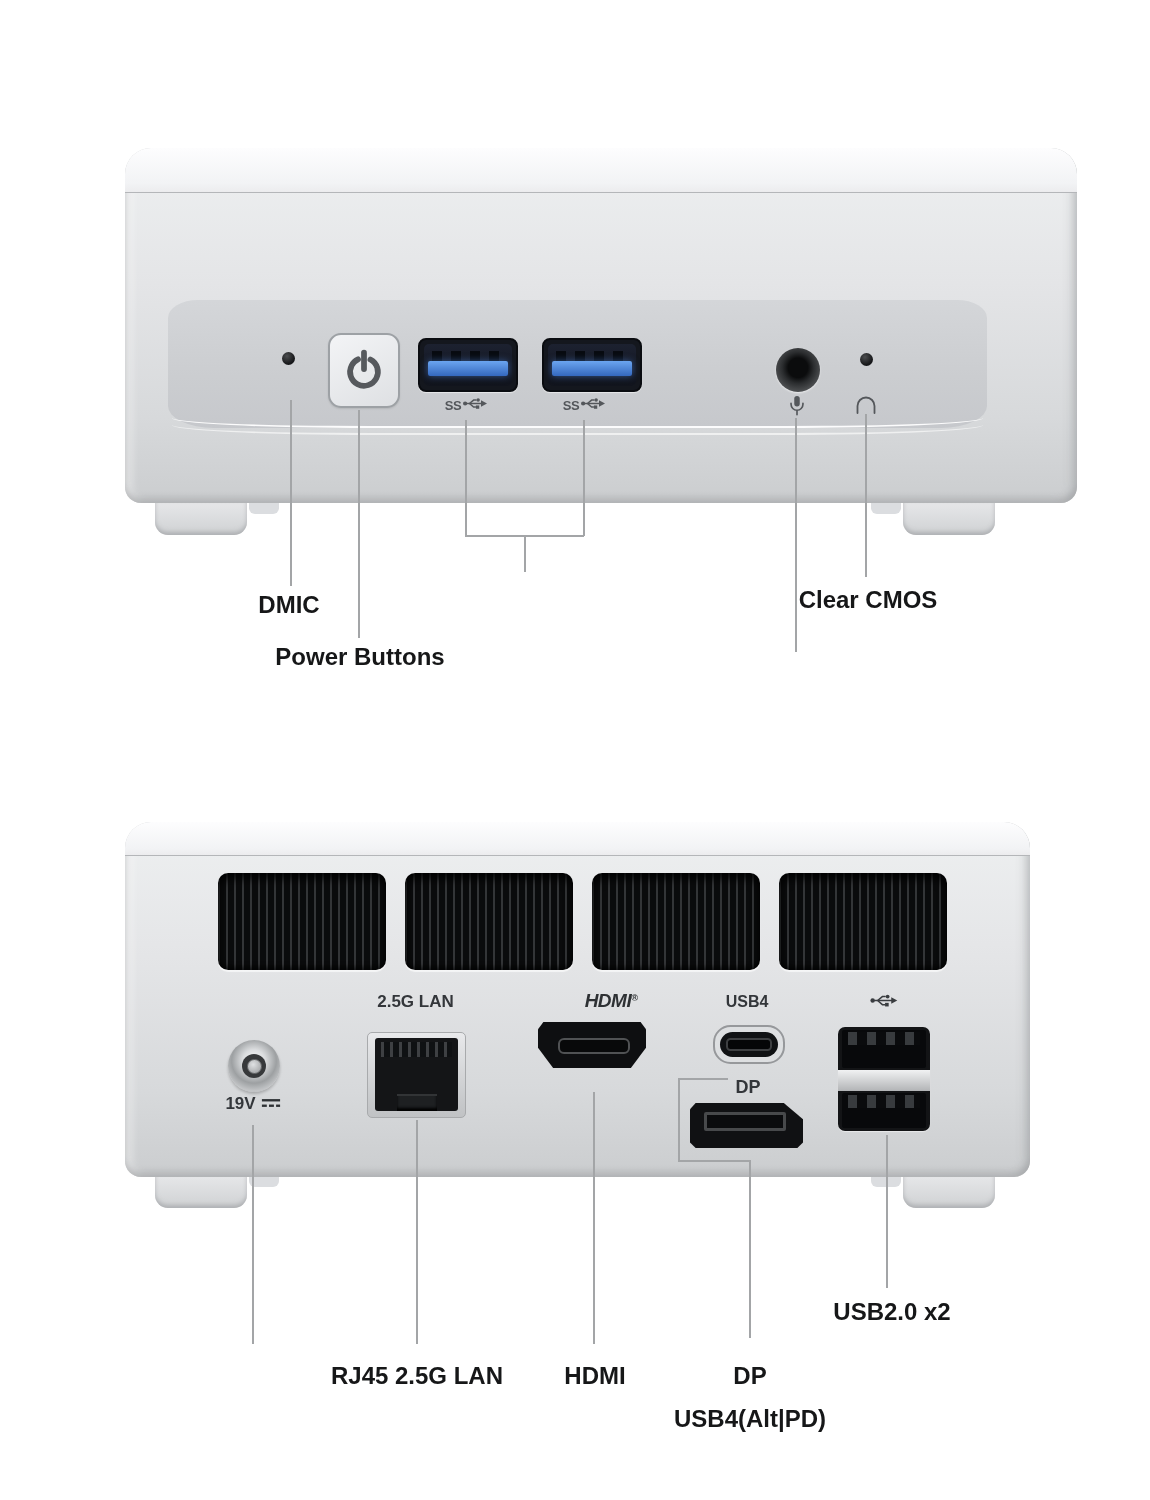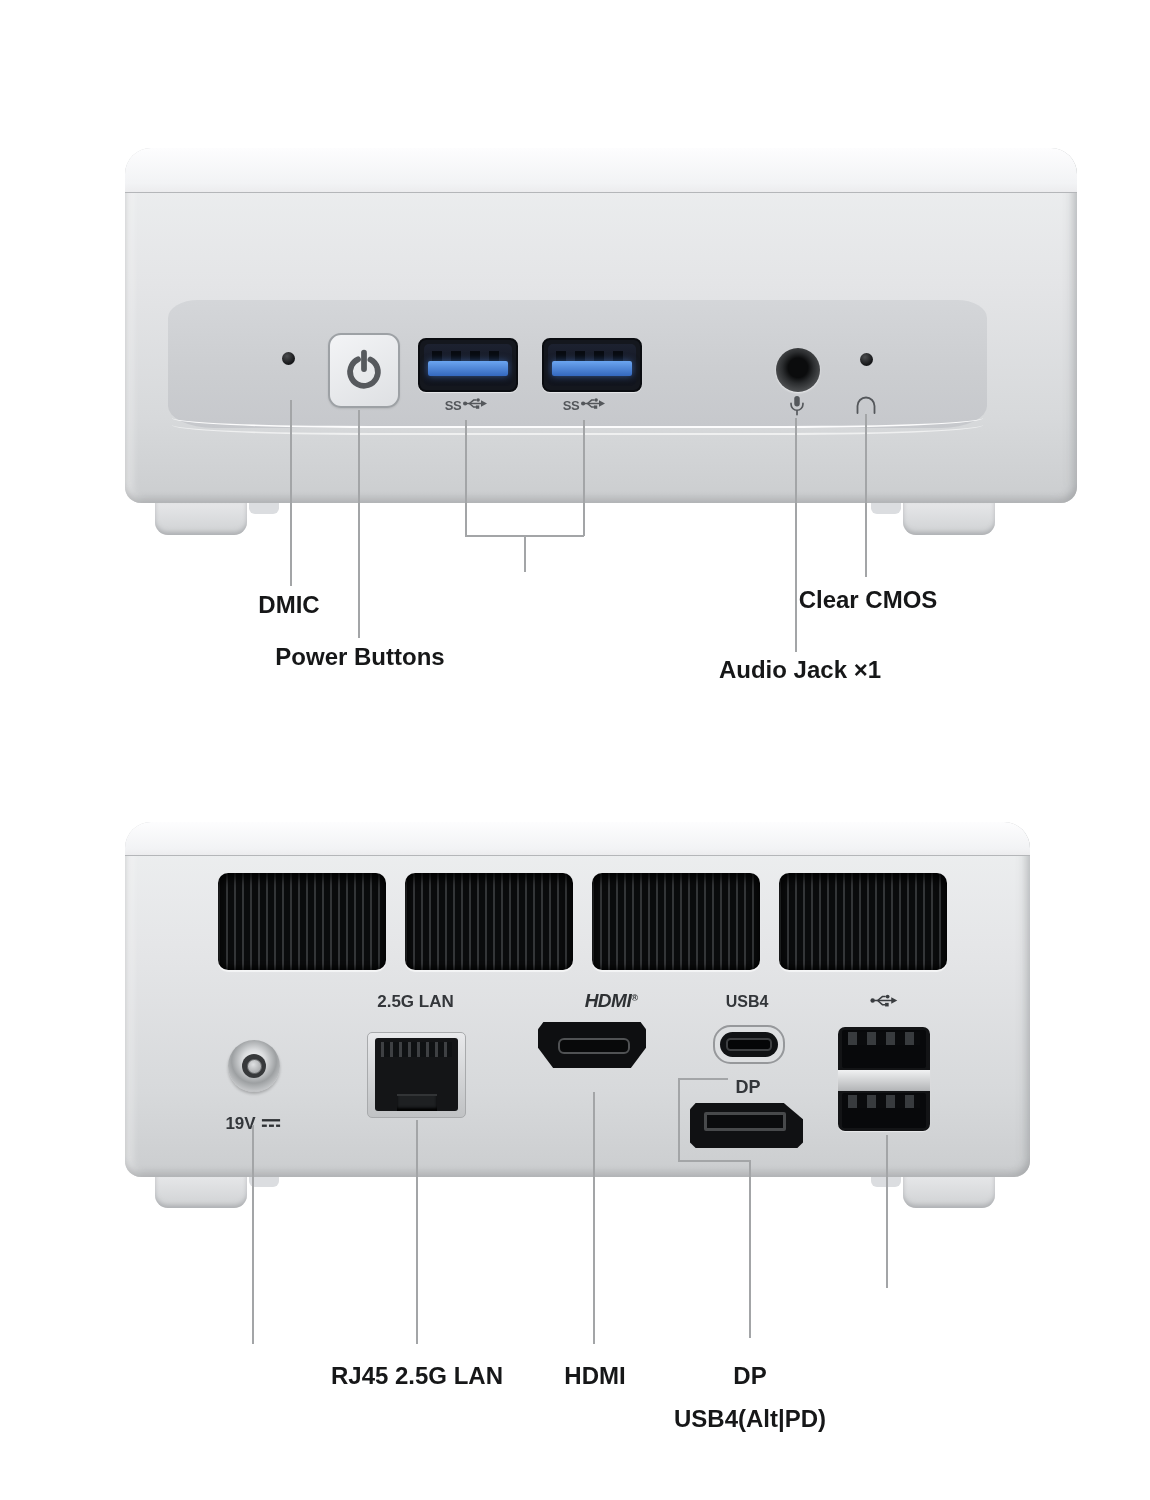--- a/index.html
+++ b/index.html
@@ -183,21 +183,20 @@
     <div class="callout-v" style="left:358px;top:410px;height:228px;"></div>
     <div class="callout-v" style="left:465px;top:420px;height:116px;"></div>
     <div class="callout-v" style="left:583px;top:420px;height:116px;"></div>
     <div class="callout-h" style="left:465px;top:535px;width:119px;"></div>
     <div class="callout-v" style="left:524px;top:535px;height:37px;"></div>
     <div class="callout-v" style="left:795px;top:418px;height:234px;"></div>
     <div class="callout-v" style="left:865px;top:414px;height:163px;"></div>
 
     <div class="label" style="left:164px;top:589px;">DMIC</div>
     <div class="label" style="left:235px;top:641px;">Power Buttons</div>
-    <div class="label" style="left:675px;top:654px;">Audio Jack ×1</div>
     <div class="label" style="left:743px;top:584px;">Clear CMOS</div>
   </section>
 
   <section class="abs" style="left:0;top:760px;right:0;height:740px;">
 
     <div class="foot" style="left:155px;top:416px;"></div>
     <div class="foot-tab" style="left:249px;top:416px;"></div>
     <div class="foot" style="left:903px;top:416px;"></div>
     <div class="foot-tab" style="left:871px;top:416px;"></div>
 
@@ -207,21 +206,21 @@
       <div class="vent" style="left:93px;"></div>
       <div class="vent" style="left:280px;"></div>
       <div class="vent" style="left:467px;"></div>
       <div class="vent" style="left:654px;"></div>
 
       <div class="dc-jack">
         <div class="dc-ring">
           <div class="dc-pin"></div>
         </div>
       </div>
-      <div class="port-label" style="left:78px;top:292px;width:100px;display:flex;align-items:flex-start;justify-content:center;gap:5px;">
+      <div class="port-label" style="left:78px;top:272px;width:100px;display:flex;align-items:flex-start;justify-content:center;gap:5px;">
         <span>19V</span>
         <span>
           <svg width="20" height="12" viewBox="0 0 22 12">
             <line x1="1" y1="3" x2="21" y2="3" stroke="#2e3134" stroke-width="2.6"></line>
             <line x1="1" y1="9" x2="6.4" y2="9" stroke="#2e3134" stroke-width="2.6"></line>
             <line x1="8.8" y1="9" x2="14.2" y2="9" stroke="#2e3134" stroke-width="2.6"></line>
             <line x1="16.6" y1="9" x2="21" y2="9" stroke="#2e3134" stroke-width="2.6"></line>
           </svg>
         </span>
       </div>
@@ -280,15 +279,16 @@
     <div class="callout-h" style="left:678px;top:318px;width:50px;"></div>
     <div class="callout-v" style="left:678px;top:318px;height:83px;"></div>
     <div class="callout-h" style="left:678px;top:400px;width:72px;"></div>
     <div class="callout-v" style="left:749px;top:400px;height:178px;"></div>
     <div class="callout-v" style="left:886px;top:375px;height:153px;"></div>
 
     <div class="label" style="left:292px;top:600px;">RJ45 2.5G LAN</div>
     <div class="label" style="left:470px;top:600px;">HDMI</div>
     <div class="label" style="left:625px;top:600px;">DP</div>
     <div class="label" style="left:625px;top:643px;">USB4(Alt|PD)</div>
+    <div class="label" style="left:767px;top:536px;">USB2.0 x2</div>
   </section>
 
 </div>
 
 </body></html>

